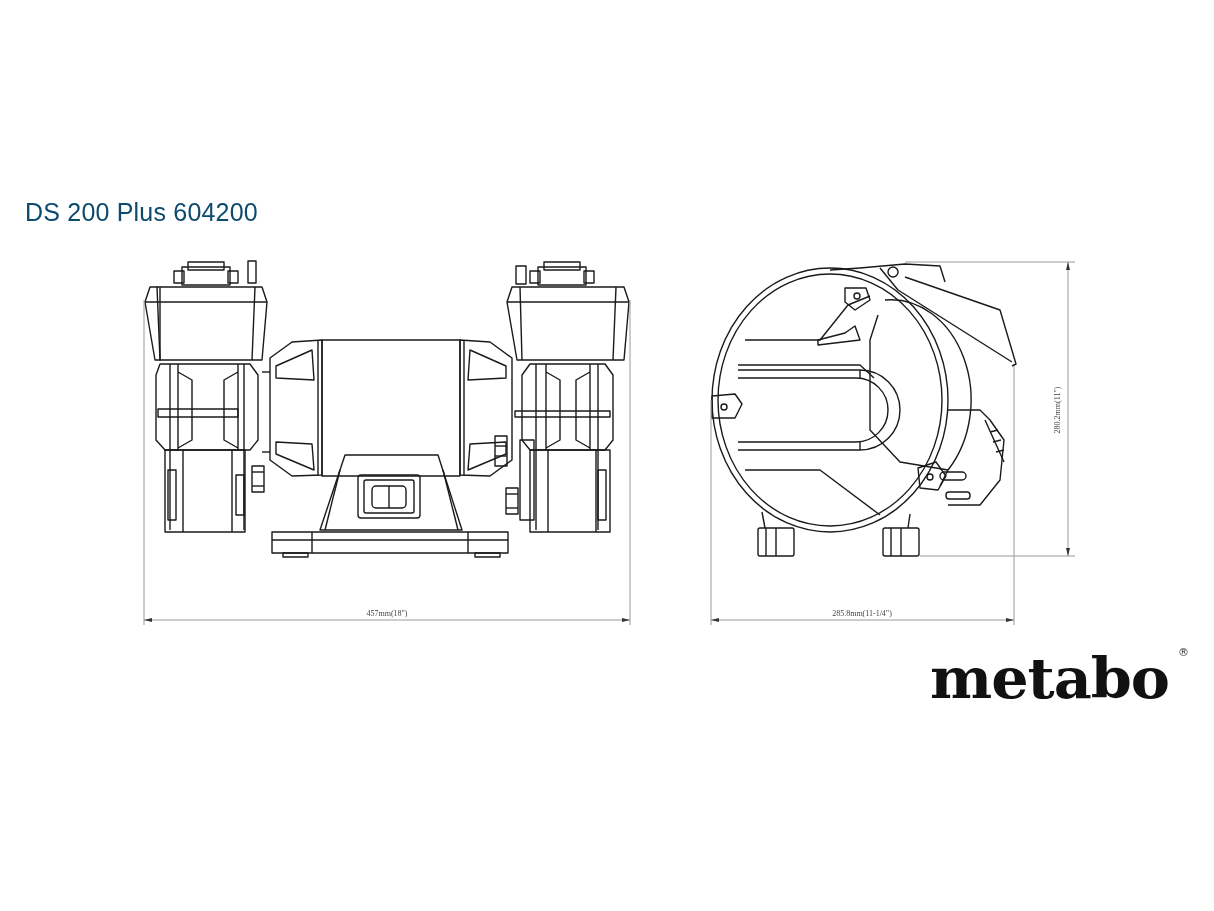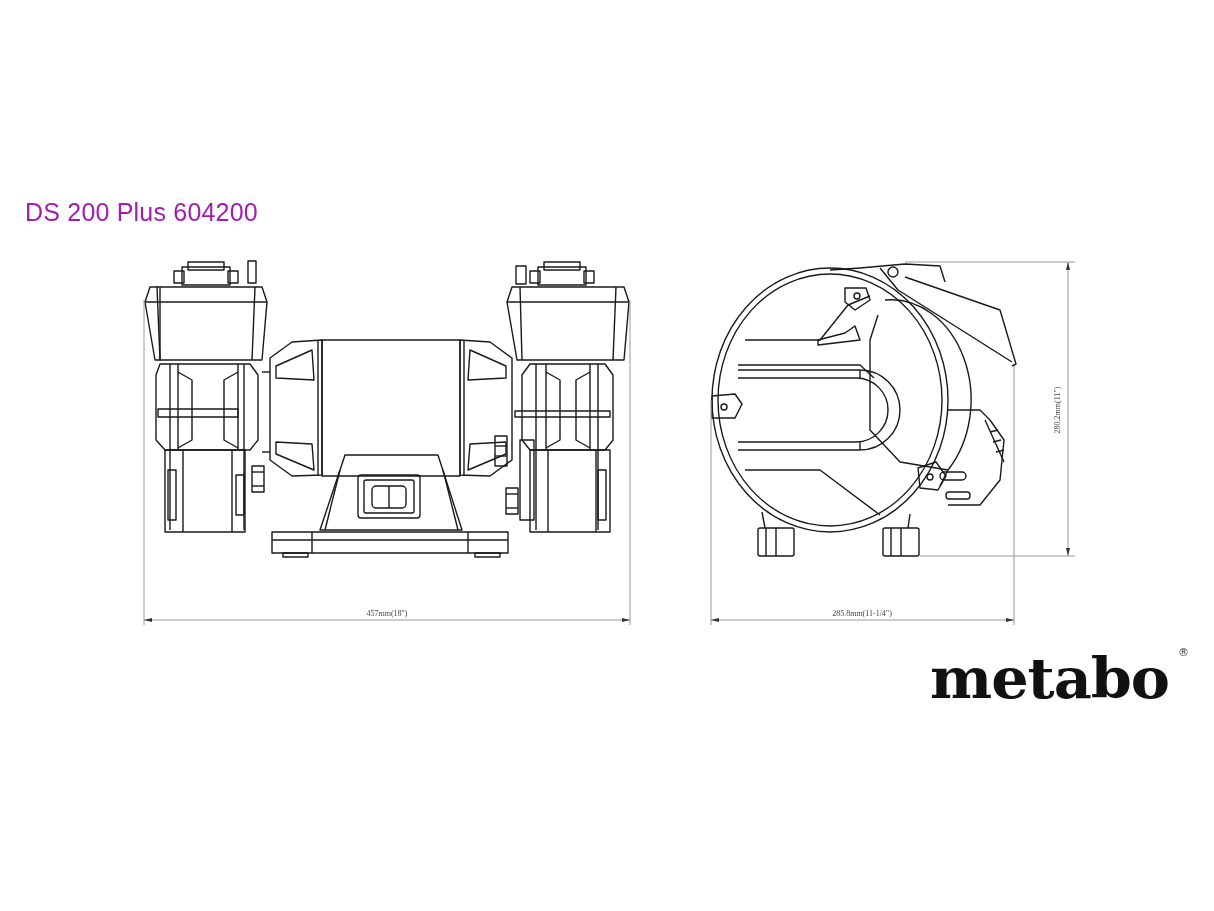--- a/index.html
+++ b/index.html
@@ -1,17 +1,17 @@
 <!DOCTYPE html>
 <html><head>
 <meta charset="utf-8">
 <style>
   html, body { margin: 0; padding: 0; background: #ffffff; }
   body { width: 1214px; height: 911px; position: relative; overflow: hidden; font-family: "Liberation Sans", sans-serif; }
-  .title { position: absolute; left: 25px; top: 198px; font-size: 25px; color: #a21caf; font-family: "Liberation Sans", sans-serif; letter-spacing: 0.2px; }
+  .title { position: absolute; left: 25px; top: 198px; font-size: 25px; color: #0c4a6e; font-family: "Liberation Sans", sans-serif; letter-spacing: 0.2px; }
   .drawing { position: absolute; left: 0; top: 0; }
   .dim-text { font-family: "Liberation Serif", serif; font-size: 8px; fill: #444; }
   .logo { position: absolute; left: 930px; top: 650px; font-family: "DejaVu Serif", serif; font-weight: bold; font-size: 56px; color: #111; letter-spacing: -1px; line-height: 1; transform: scaleX(1.05); transform-origin: left top; }
   .reg { position: absolute; left: 1178px; top: 646px; font-size: 11px; color: #333; font-family: "DejaVu Sans", sans-serif; }
 </style>
 </head>
 <body>
 
 <div class="title">DS 200 Plus 604200</div>
 

